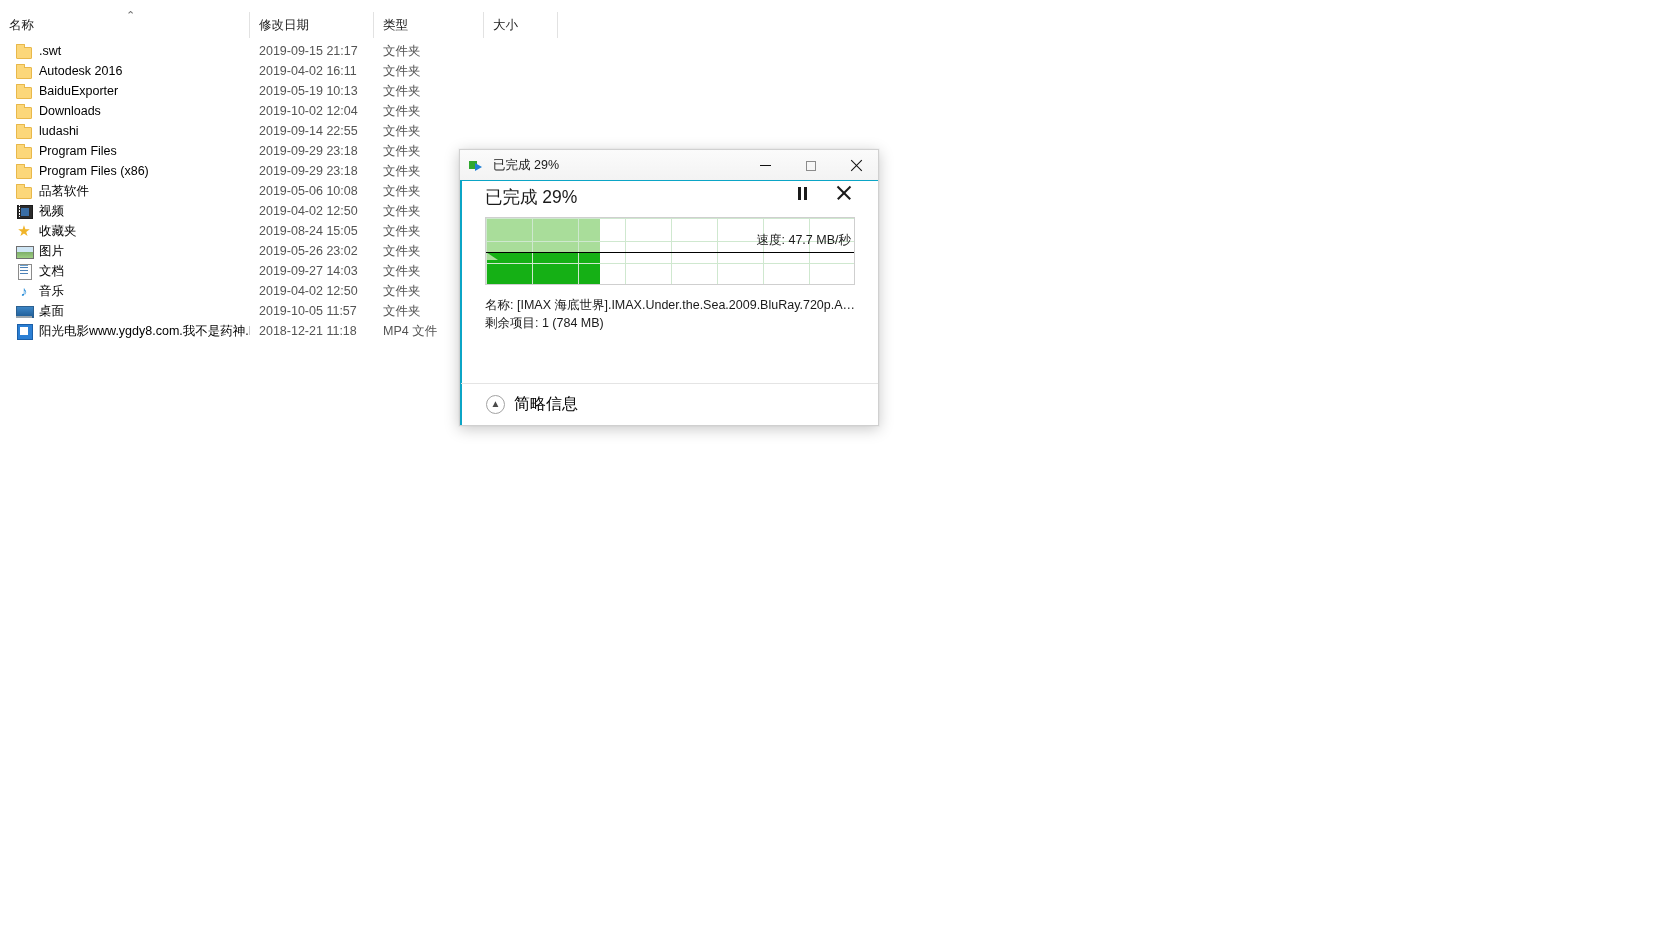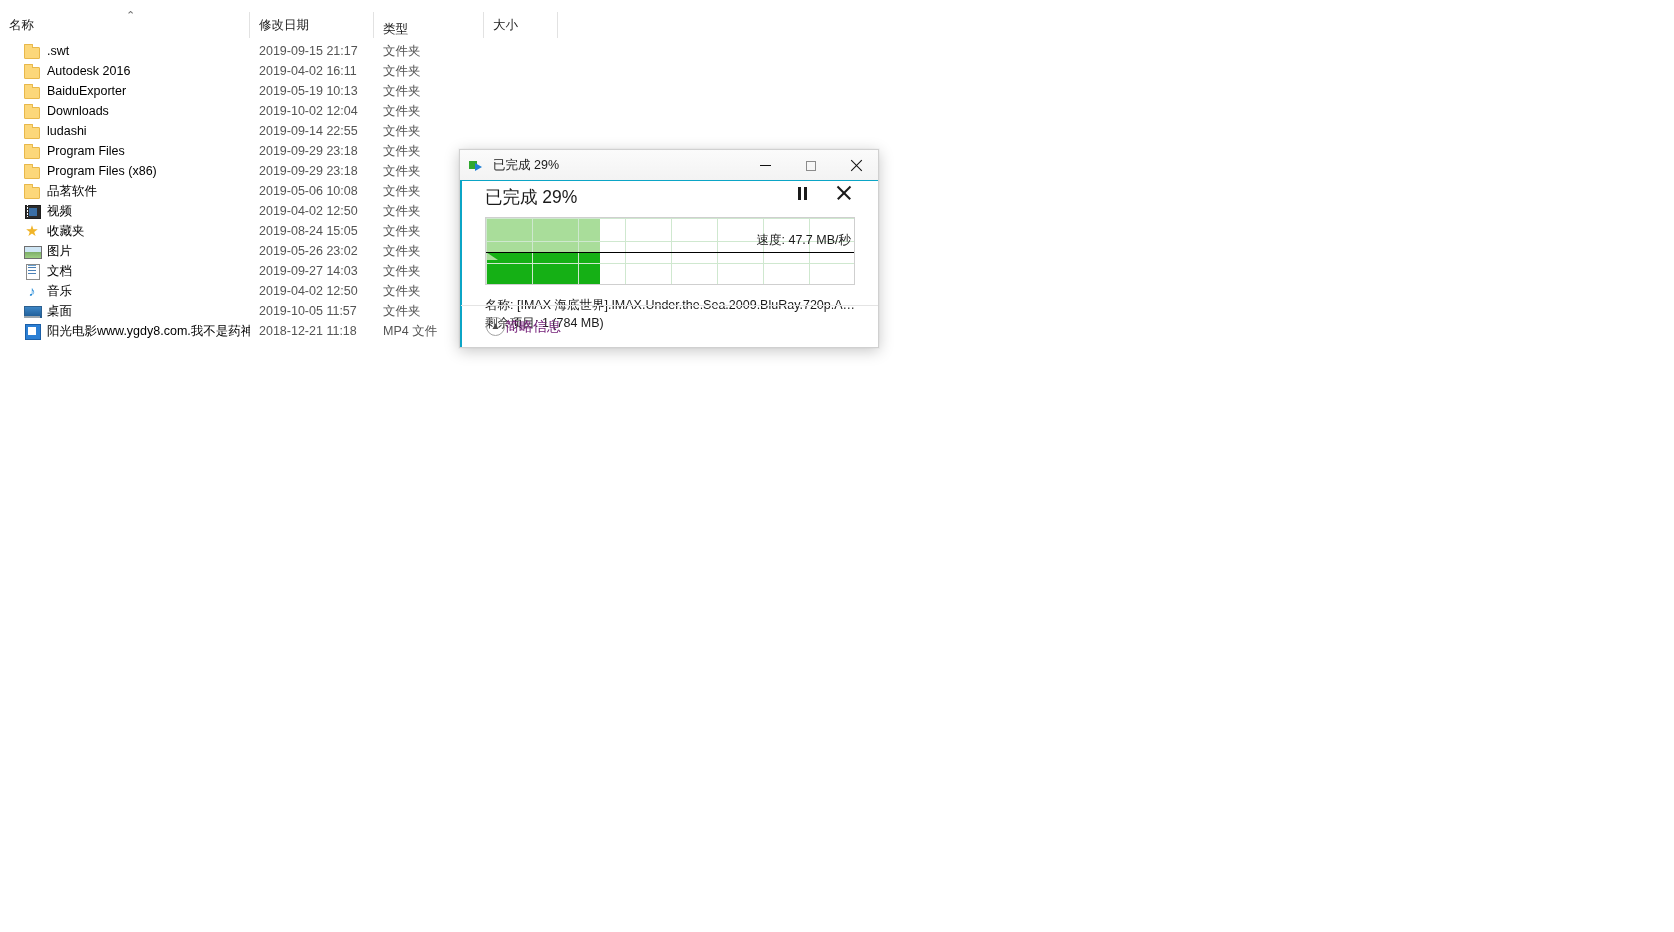--- a/index.html
+++ b/index.html
@@ -31,21 +31,21 @@
   .col-header .cell {
     height: 26px;
     display: flex;
     align-items: center;
     padding-left: 9px;
     border-right: 1px solid #e2e2e2;
     position: relative;
   }
   .col-header .cell.name  { width: 250px; }
   .col-header .cell.date  { width: 124px; }
-  .col-header .cell.type  { width: 110px; align-items: flex-end; }
+  .col-header .cell.type  { width: 110px; }
   .col-header .cell.size  { width: 74px; border-right: 1px solid #e2e2e2; }
   .sort-caret {
     position: absolute;
     left: 126px; top: -2px;
     font-size: 11px;
     color: #6b6b6b;
     line-height: 10px;
   }
 
   .rows { position: absolute; left: 0; top: 29px; width: 558px; }
@@ -53,21 +53,21 @@
     height: 20px;
     display: flex;
     align-items: center;
     font-size: 12.5px;
     color: #000000;
   }
   .row .c-name {
     width: 250px;
     display: flex;
     align-items: center;
-    padding-left: 24px;
+    padding-left: 16px;
     white-space: nowrap;
     overflow: hidden;
   }
   .row .c-date {
     width: 124px;
     color: #545454;
     padding-left: 9px;
     white-space: nowrap;
   }
   .row .c-type {
@@ -190,21 +190,21 @@
     content: "";
     position: absolute; left: 4px; top: 4px;
     width: 8px; height: 8px;
     background: #ffffff;
   }
 
   
   .dialog {
     position: absolute;
     left: 459px; top: 149px;
-    width: 420px; height: 199px;
+    width: 420px; height: 277px;
     background: #ffffff;
     border: 1px solid #d0d0d0;
     border-top: 1px solid #d0d0d0;
     box-shadow: 0 0 0 1px rgba(0,0,0,0.02), 0 3px 14px rgba(0,0,0,0.22);
   }
   .dlg-accent {
     position: absolute;
     left: 0; top: 0;
     width: 2px; height: 100%;
     background: #0ba5c6;
@@ -421,22 +421,23 @@
     display: flex;
     align-items: center;
     justify-content: center;
     color: #4a4a4a;
     font-size: 10px;
     line-height: 10px;
     cursor: default;
   }
   .chev-btn span { display: block; margin-top: -1px; }
   .footer-label {
-    font-size: 14px;
-    color: #701a75;
+    margin-left: 9px;
+    font-size: 16px;
+    color: #000000;
   }
 </style>
 </head>
 <body>
 
 <div class="explorer">
 
   <div class="col-header">
     <div class="cell name">
       <span>名称</span>

